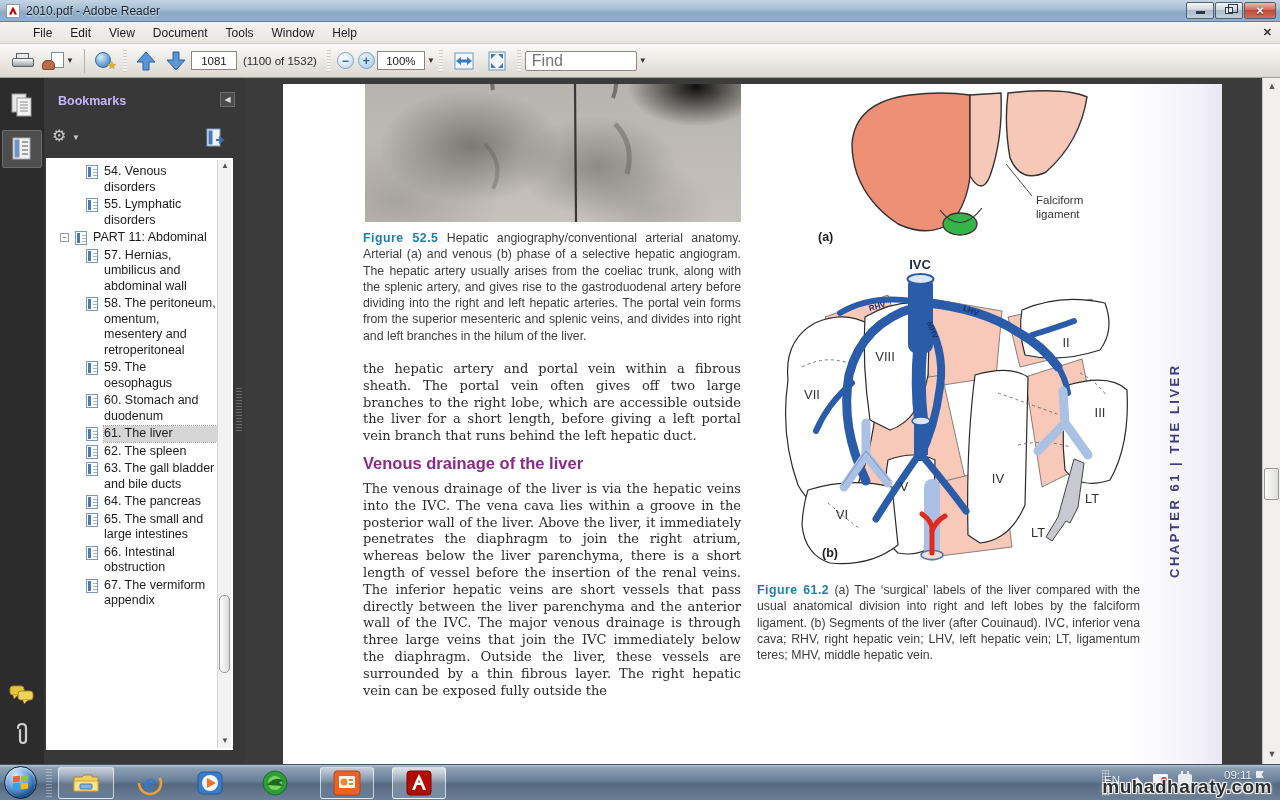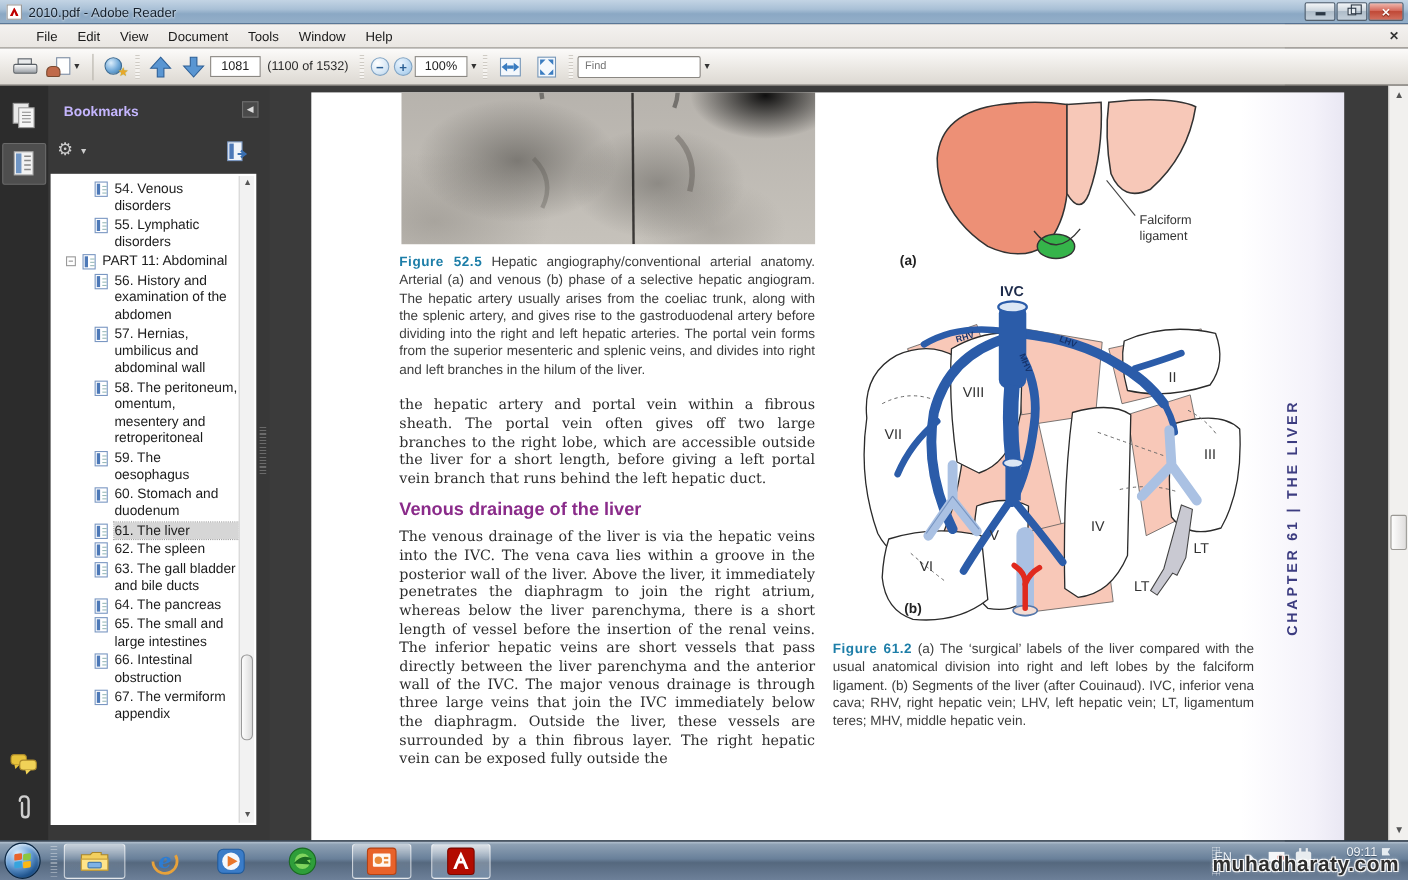--- a/index.html
+++ b/index.html
@@ -55,21 +55,21 @@
   .page-input { width:46px; height:19px; border:1px solid #8a8782; background:#fff; font-size:11.5px;
      text-align:center; font-family:"Liberation Sans",sans-serif; color:#222; }
   .page-info { font-size:11.5px; color:#2b2b2b; margin:0 6px; white-space:nowrap; }
   .zoombtn { width:17px; height:17px; border-radius:50%; border:1px solid #7fa3c4; margin:0 2px;
      display:flex; align-items:center; justify-content:center; font-size:12px; font-weight:bold; color:#2a5e93;
      background:radial-gradient(circle at 35% 30%, #ffffff, #d7e7f5 60%, #b8d2ea); }
   .zoom-box { width:48px; height:19px; border:1px solid #8a8782; background:#fff; font-size:11.5px;
      display:flex; align-items:center; justify-content:center; color:#222; }
   .fit-ic { margin:0 3px; }
   .findbox { width:112px; height:20px; border:1px solid #8a8782; border-radius:2px; background:#fff;
-     font-size:10px; color:#777; padding:0 6px; font-family:"Liberation Sans",sans-serif; }
+     font-size:16px; color:#777; padding:0 6px; font-family:"Liberation Sans",sans-serif; }
 
   
   .main { position:absolute; left:0; top:78px; width:1280px; height:686px; }
   .iconstrip { position:absolute; left:0; top:0; width:44px; height:686px; background:#2c2c2c; }
   .strip-ic { position:absolute; left:7px; width:30px; height:30px; display:flex; align-items:center; justify-content:center; }
   .strip-tile { position:absolute; left:2px; top:52px; width:40px; height:38px; background:#4e4e4e;
      border:1px solid #6a6a6a; border-radius:2px; display:flex; align-items:center; justify-content:center; }
 
   .bmpanel { position:absolute; left:44px; top:0; width:201px; height:686px; background:#383838; }
   .bm-header { position:absolute; left:0; top:10px; width:201px; height:30px; }
@@ -324,24 +324,20 @@
             <span class="bm-ic"></span>
             <span class="bm-tx">55. Lymphatic disorders</span>
           </div>
           <div class="bm-row lvl0">
             <span class="expbox">−</span>
             <span class="bm-ic"></span>
             <span class="bm-tx">PART 11: Abdominal</span>
           </div>
           <div class="bm-row lvl1">
             <span class="bm-ic"></span>
-            <span class="bm-tx">56. History and examination of the abdomen</span>
-          </div>
-          <div class="bm-row lvl1">
-            <span class="bm-ic"></span>
             <span class="bm-tx">57. Hernias, umbilicus and abdominal wall</span>
           </div>
           <div class="bm-row lvl1">
             <span class="bm-ic"></span>
             <span class="bm-tx">58. The peritoneum, omentum, mesentery and retroperitoneal</span>
           </div>
           <div class="bm-row lvl1">
             <span class="bm-ic"></span>
             <span class="bm-tx">59. The oesophagus</span>
           </div>

